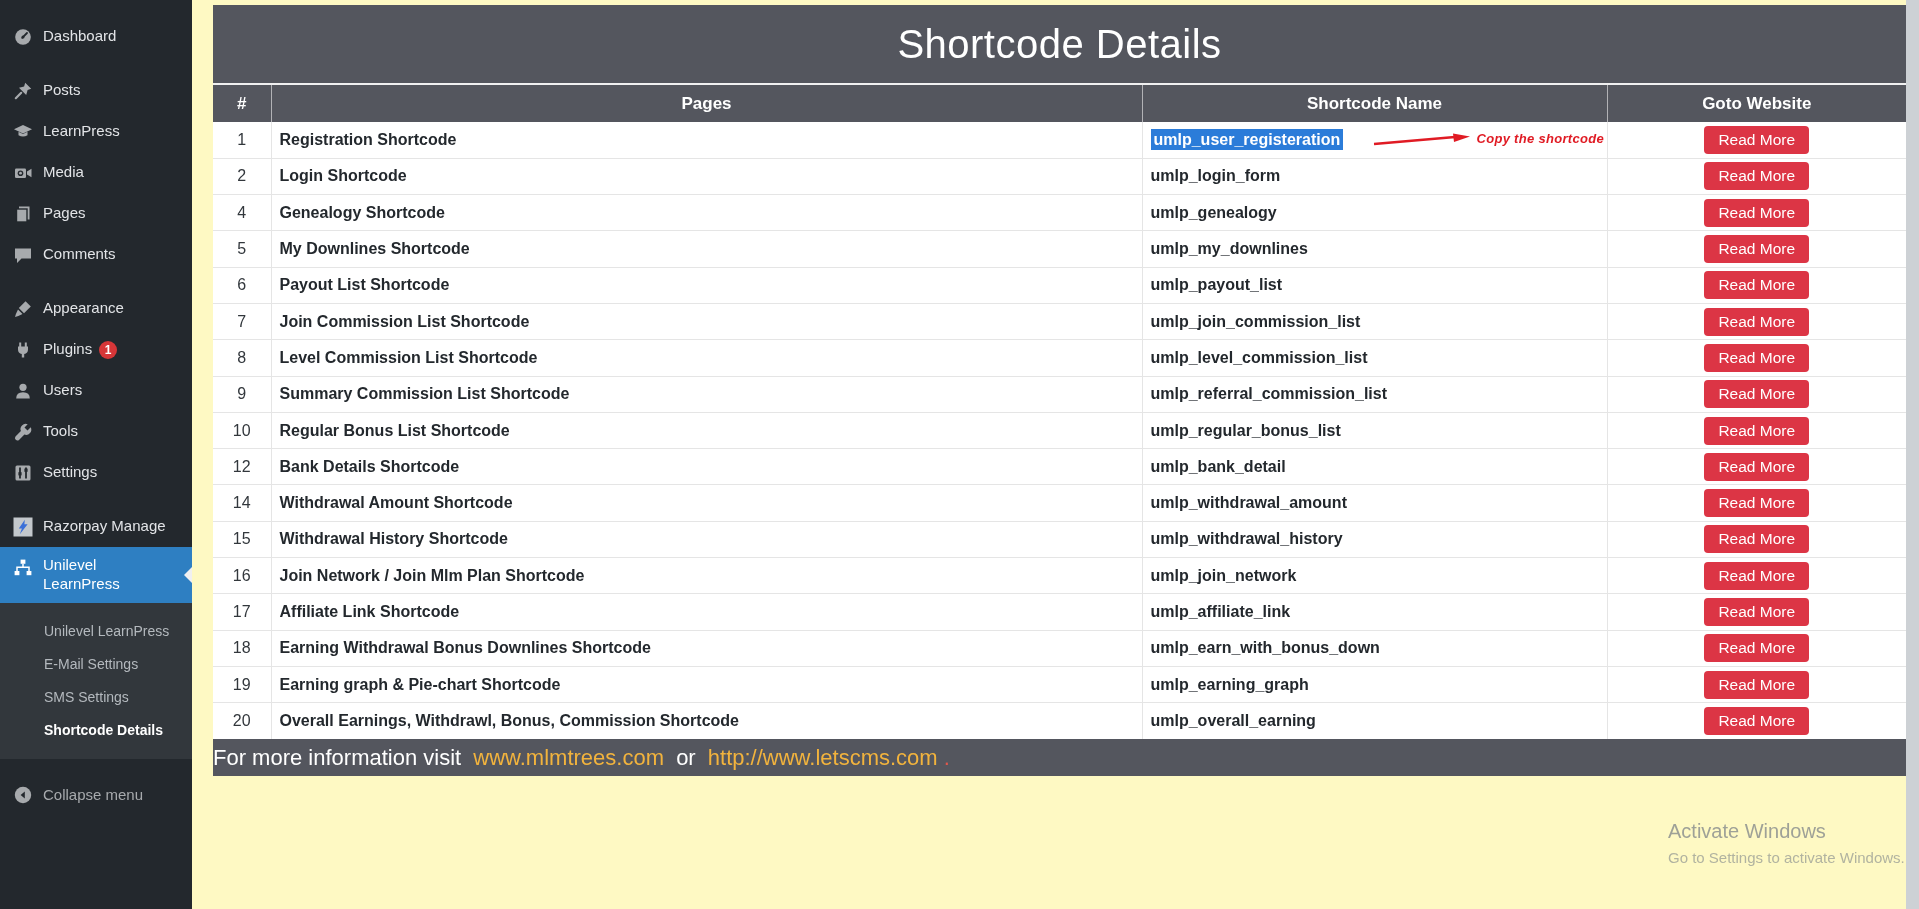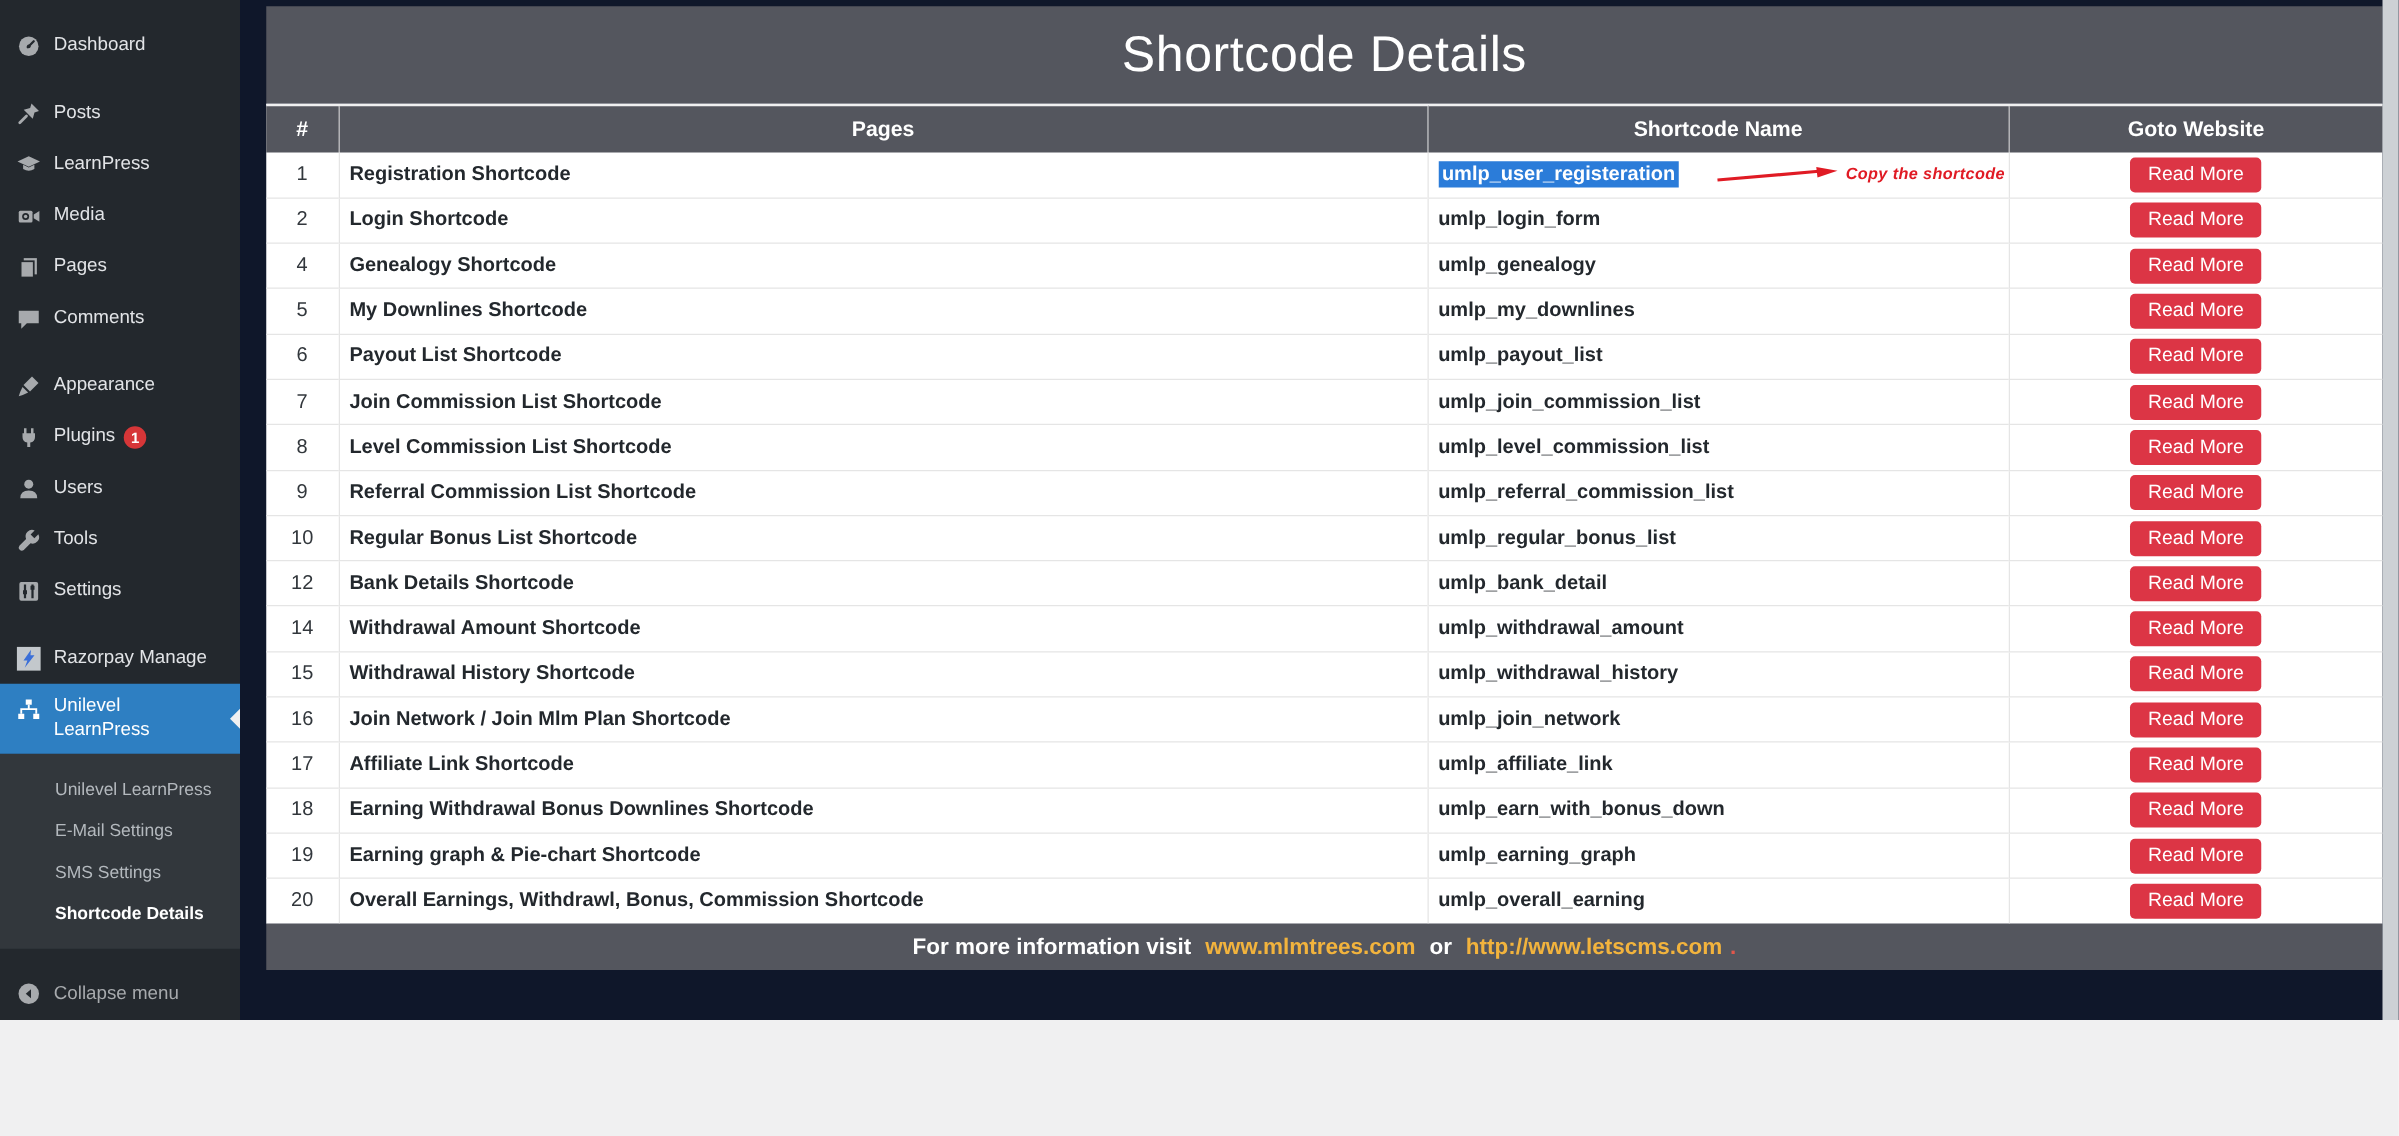--- a/index.html
+++ b/index.html
@@ -1,18 +1,18 @@
 <!DOCTYPE html>
 <html style="--header-bg: #54565e; --accent-blue: #2e7fc2; --danger-red: #dc3545; --link-yellow: #f2b33d; --selection-blue: #2b7cd9; --badge-red: #d63638; --annotation-red: #e01b24;"><head>
 <meta charset="utf-8">
 <style>
   * { box-sizing: border-box; margin: 0; padding: 0; }
   html,body { width:1919px; height:909px; }
   body { font-family: "Liberation Sans", "DejaVu Sans", sans-serif; background:#f0f0f1; overflow:hidden; }
-  #app { position:relative; width:1919px; height:816px; background:#0f172a; overflow:hidden; }
+  #app { position:relative; width:1919px; height:909px; background:#fef9c3; overflow:hidden; }
 
   
   #sidebar { position:absolute; left:0; top:0; width:192px; height:909px; background:#23282d; z-index:3; }
   #menu { list-style:none; padding-top:16px; }
   .menu-item { position:relative; display:flex; align-items:center; height:41px; padding:0 8px 0 12px; color:#e2e4e7; font-size:15px; cursor:pointer; }
   .menu-item.group-start { margin-top:13px; }
   .mi-icon { width:22px; margin-right:9px; display:flex; align-items:center; justify-content:center; flex:0 0 22px; }
   .mi-label { line-height:1.25; }
   .menu-item.active { background:var(--accent-blue); color:#fff; height:auto; padding-top:9px; padding-bottom:9px; align-items:flex-start; }
   .menu-item.active .mi-icon { margin-top:2px; }
@@ -37,21 +37,21 @@
   tbody tr:first-child td { border-top:none; }
   tbody td:first-child { border-left:none; }
   td.num { text-align:center; font-weight:normal; color:#32373c; }
   td.code { position:relative; }
   .sel { background:var(--selection-blue); color:#fff; padding:2px 3px; }
   .anno-arrow { position:absolute; left:230px; top:10px; }
   .anno-text { position:absolute; left:334px; top:9px; font-size:13px; font-style:italic; font-weight:bold; color:var(--annotation-red); letter-spacing:0.3px; }
   td.goto { text-align:center; }
   .readmore { background:var(--danger-red); color:#fff; border:none; border-radius:4px; font-size:15.5px; font-family:inherit; padding:5px 14px; cursor:pointer;text-align:right; }
 
-  #footer-bar { height:37px; background:var(--header-bg); text-align:center; line-height:37px; color:#fff; font-size:18px; font-weight:bold; }
+  #footer-bar { height:37px; background:var(--header-bg); line-height:37px; color:#fff; font-size:22px; font-weight:normal; }
   #footer-bar a { color:var(--link-yellow); text-decoration:none; margin:0 6px; cursor:pointer; }
   #footer-period { color:#e2574c; }
 
   
   #watermark { position:absolute; left:1668px; top:820px; z-index:4; color:rgba(125,131,136,0.75); pointer-events:none; }
   #watermark .wm1 { font-size:20px; }
   #watermark .wm2 { font-size:15px; margin-top:6px; color:rgba(125,131,136,0.6); }
   #scrollbar { position:absolute; right:0; top:0; width:13px; height:909px; background:#cdd1d5; z-index:5; }
 </style>
 </head>
@@ -261,21 +261,21 @@
             <td class="goto"><button class="readmore">Read More</button></td>
           </tr>
           <tr>
             <td class="num">8</td>
             <td class="page">Level Commission List Shortcode</td>
             <td class="code">umlp_level_commission_list</td>
             <td class="goto"><button class="readmore">Read More</button></td>
           </tr>
           <tr>
             <td class="num">9</td>
-            <td class="page">Referral Commission List Shortcode</td>
+            <td class="page">Summary Commission List Shortcode</td>
             <td class="code">umlp_referral_commission_list</td>
             <td class="goto"><button class="readmore">Read More</button></td>
           </tr>
           <tr>
             <td class="num">10</td>
             <td class="page">Regular Bonus List Shortcode</td>
             <td class="code">umlp_regular_bonus_list</td>
             <td class="goto"><button class="readmore">Read More</button></td>
           </tr>
           <tr>

